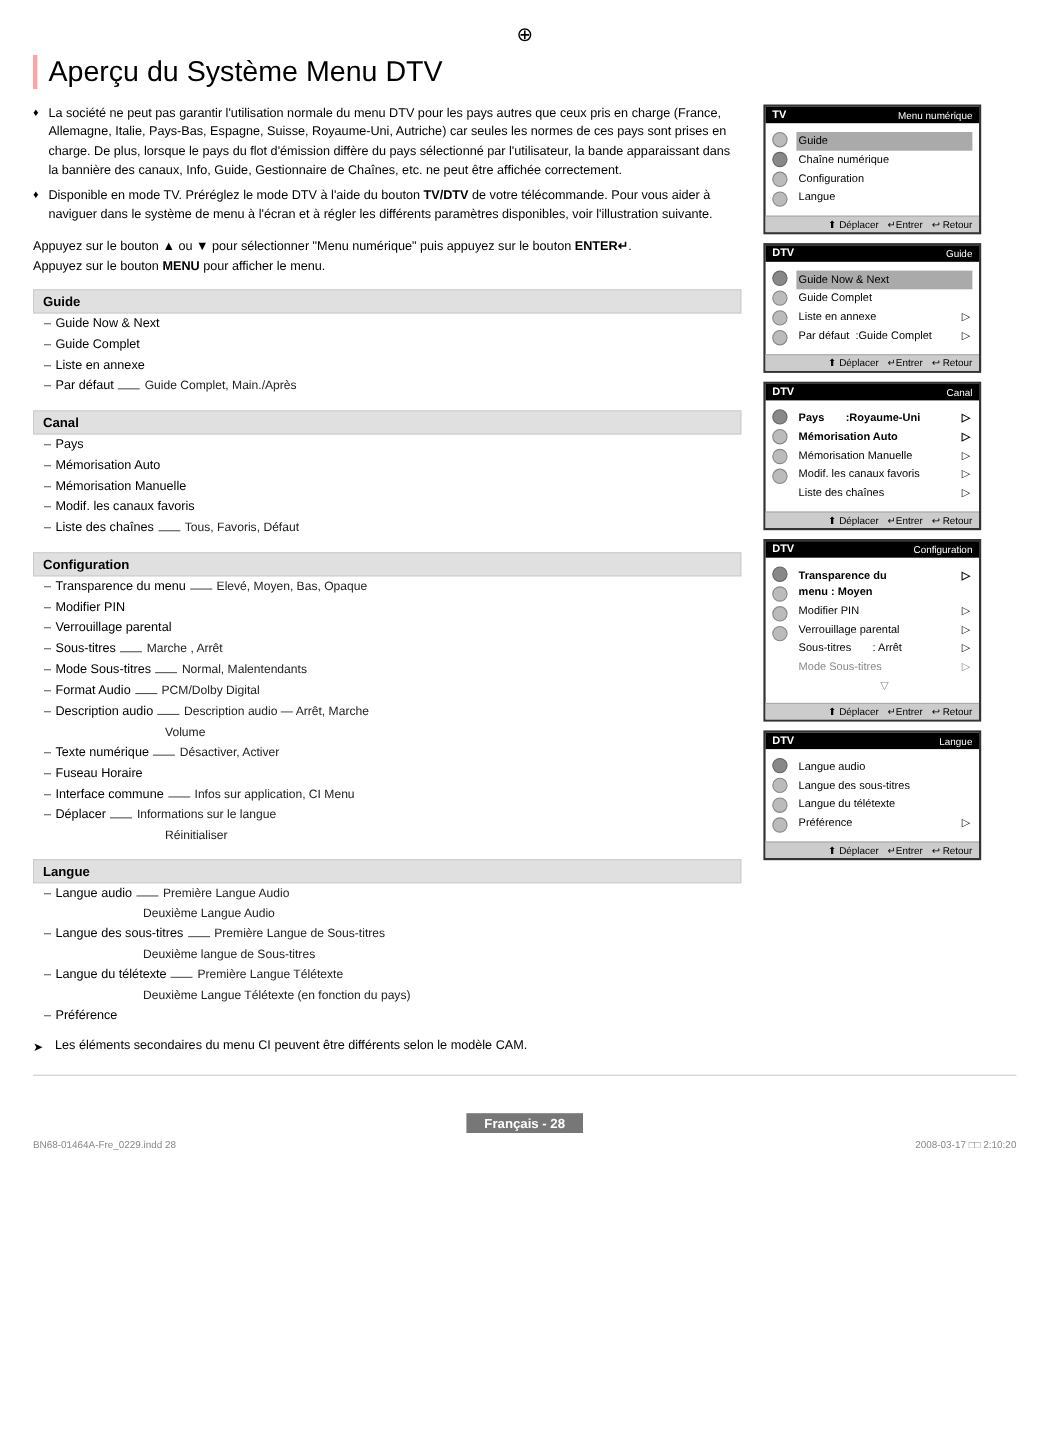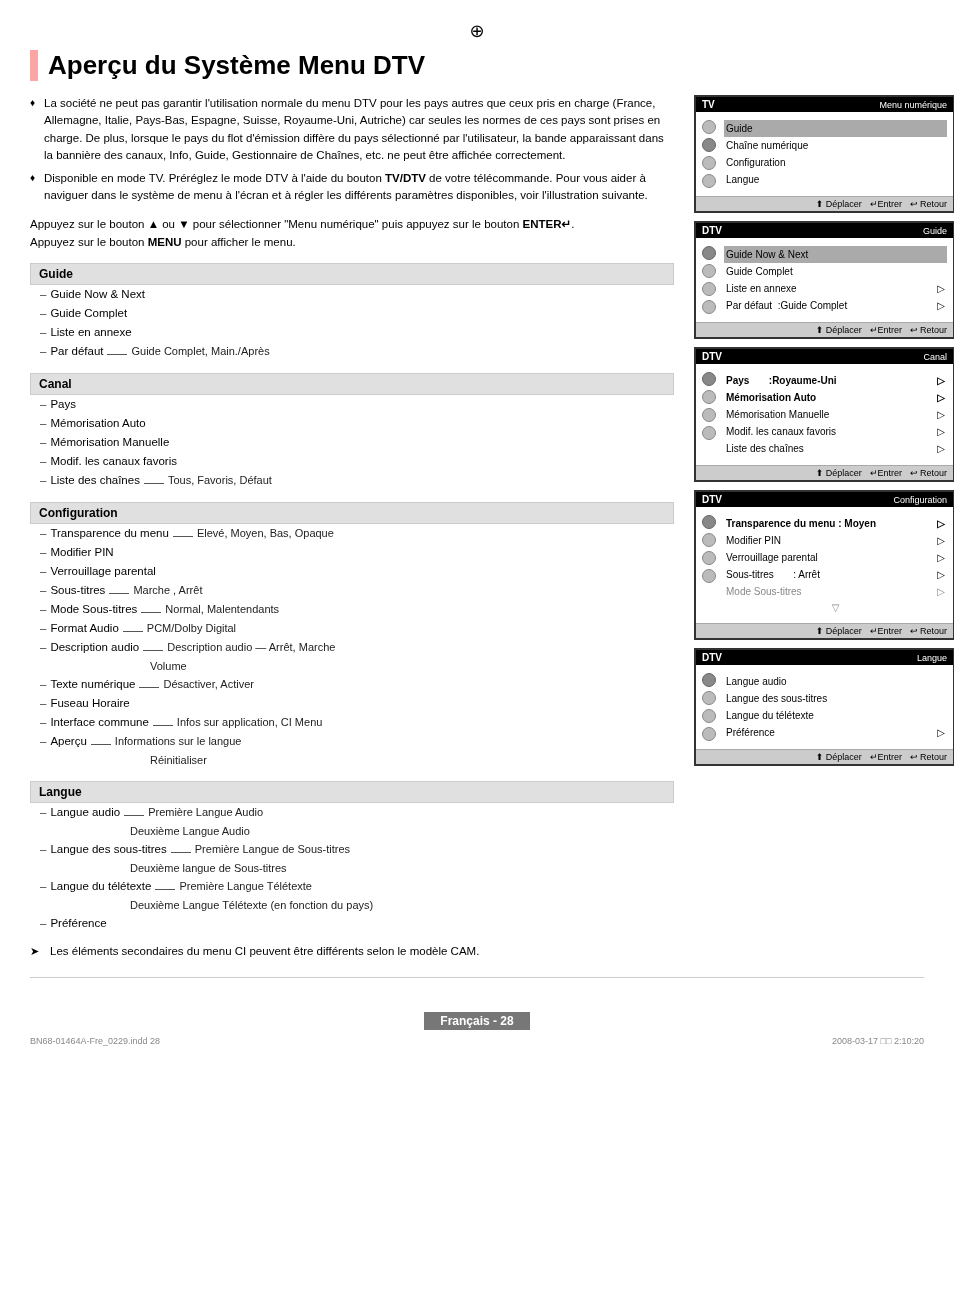--- a/index.html
+++ b/index.html
@@ -23,22 +23,22 @@
     
     .compass-top {
       text-align: center;
       font-size: 18px;
       margin-bottom: 8px;
     }
 
     
     .page-title {
       font-size: 26px;
-      font-weight: bold;
-      border-left: 8px solid #fca5a5;
+      font-weight: normal;
+      border-left: 4px solid #fca5a5;
       padding-left: 10px;
       margin-bottom: 14px;
     }
 
     
     .main-layout {
       display: flex;
       gap: 20px;
     }
 
@@ -90,21 +90,21 @@
       border: 1px solid #ccc;
     }
 
     
     .tree-section {
       margin-bottom: 12px;
     }
 
     
     .tv-box {
-      width: 261px;
+      width: 198px;
       border: 2px solid #333;
       margin-bottom: 8px;
       background: #fff;
     }
 
     .tv-box-header {
       display: flex;
       align-items: center;
       justify-content: space-between;
       background: #000;
@@ -368,21 +368,21 @@
             <span>Fuseau Horaire</span>
           </div>
           <div class="sub-item-line with-desc">
             <span class="dash-prefix">–</span>
             <span>Interface commune</span>
             <span class="inline-dash"></span>
             <span class="desc-text">Infos sur application, CI Menu</span>
           </div>
           <div class="sub-item-line with-desc">
             <span class="dash-prefix">–</span>
-            <span>Aperçu</span>
+            <span>Déplacer</span>
             <span class="inline-dash"></span>
             <span class="desc-text">Informations sur le langue</span>
           </div>
           <div class="sub-item-line" style="padding-left:120px;">
             <span class="desc-text">Réinitialiser</span>
           </div>
         </div>
       </div>
 
       <div class="tree-section">

